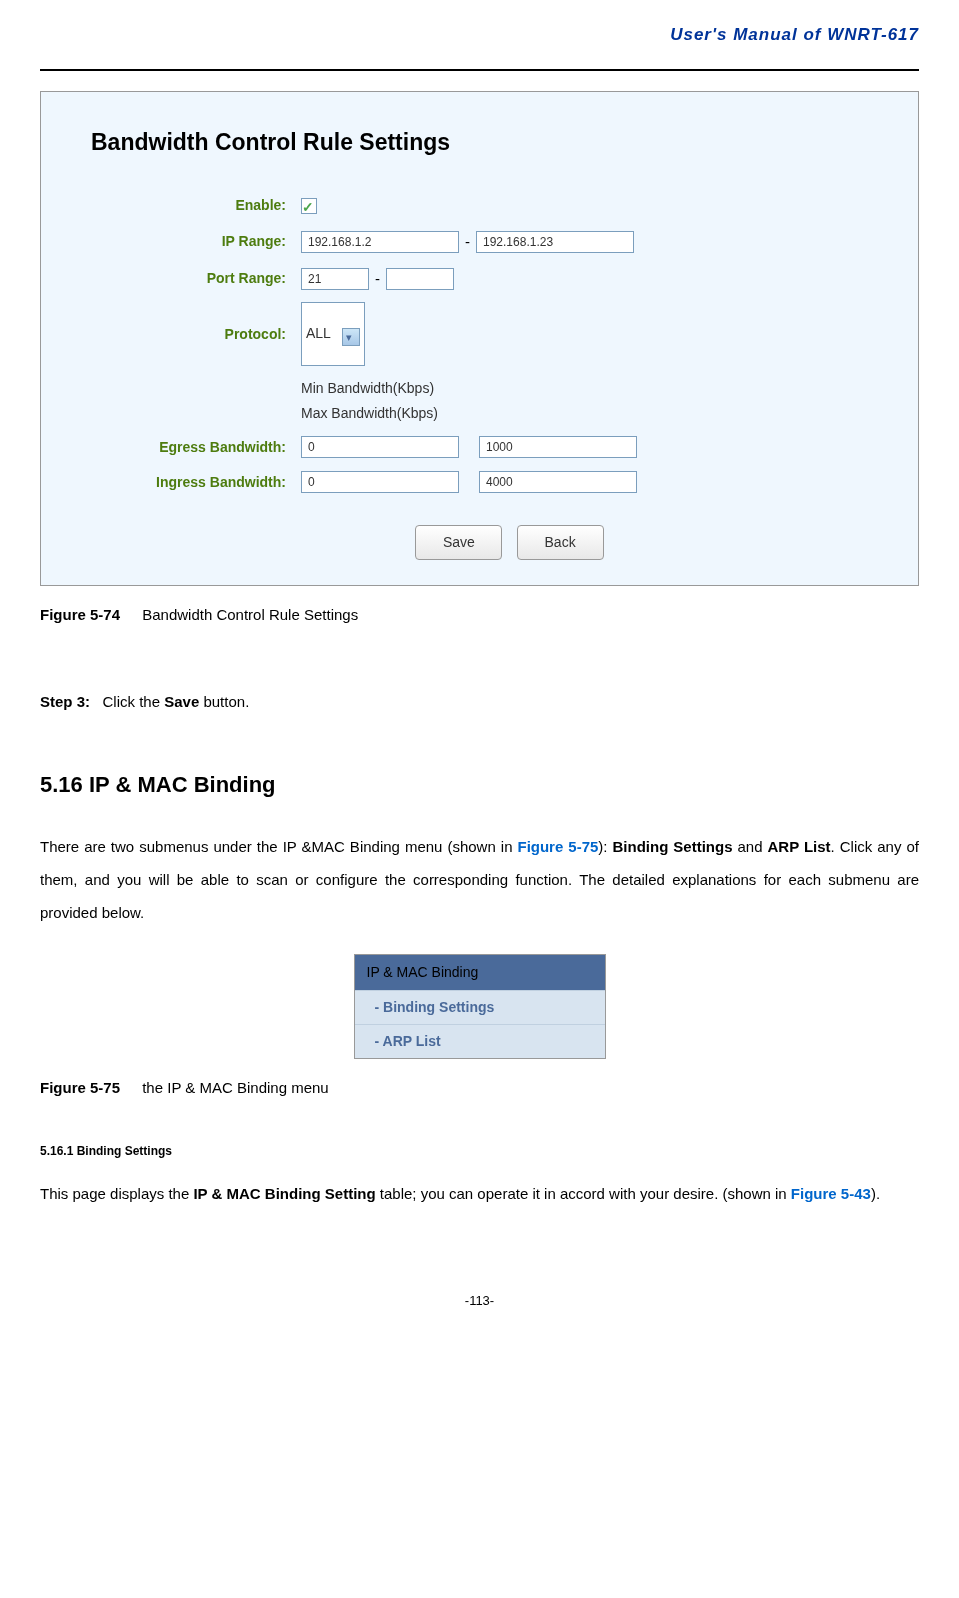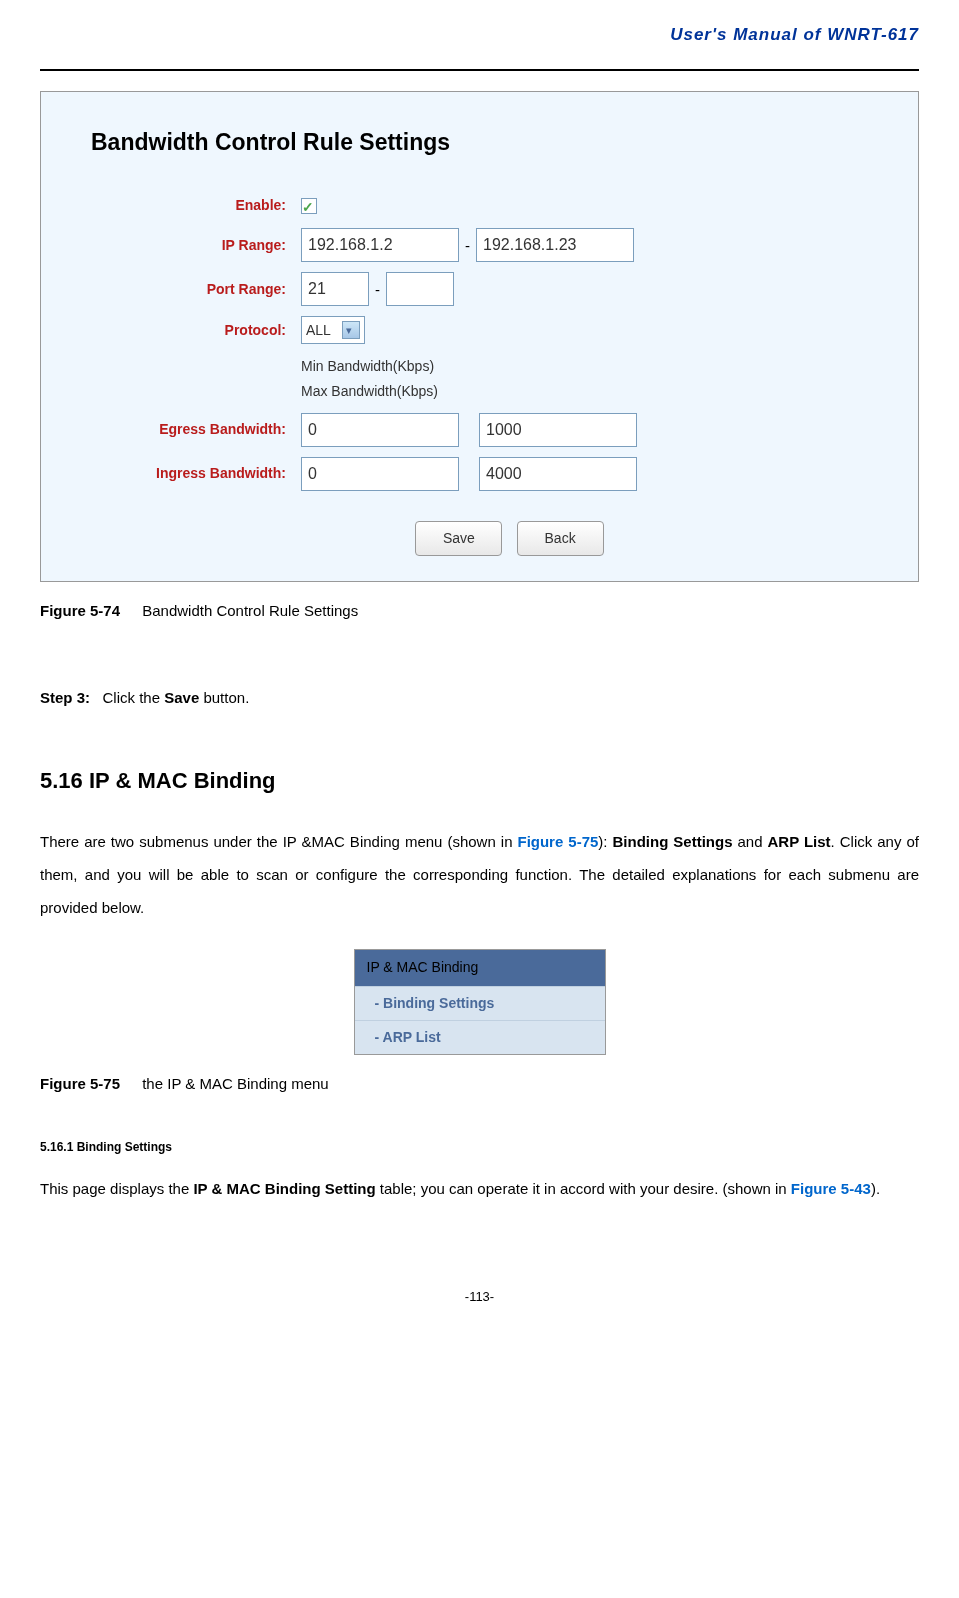--- a/index.html
+++ b/index.html
@@ -38,21 +38,21 @@
     }
     .form-row {
       display: flex;
       align-items: center;
       margin-bottom: 10px;
     }
     .form-label {
       width: 225px;
       text-align: right;
       font-weight: bold;
-      color: #b91c1c;
+      color: #4d7c0f;
       padding-right: 15px;
       font-size: 14px;
     }
     .checkbox {
       display: inline-block;
       width: 14px;
       height: 14px;
       border: 1px solid #7b9ebd;
       background: #fff;
       position: relative;
@@ -63,34 +63,34 @@
       position: absolute;
       top: -4px;
       left: 0px;
       font-size: 14px;
       font-weight: bold;
     }
     .text-input {
       border: 1px solid #7b9ebd;
       background: #fff;
       height: 22px;
-      padding: 16px 6px;
-      font-size: 16px;
+      padding: 2px 6px;
+      font-size: 12px;
       font-family: Arial;
       box-sizing: border-box;
       color: #333;
     }
     .select-input {
       border: 1px solid #7b9ebd;
       background: #fff;
       height: 24px;
-      padding: 1px 4px;
+      padding: 19px 4px;
       font-size: 14px;
       display: flex;
-      align-items: center;
+      align-items: flex-end;
       width: 54px;
       color: #333;
     }
     .select-arrow {
       display: inline-block;
       width: 16px;
       height: 16px;
       background: linear-gradient(#cde6f7, #a7c7e7);
       border: 1px solid #7b9ebd;
       margin-left: auto;

